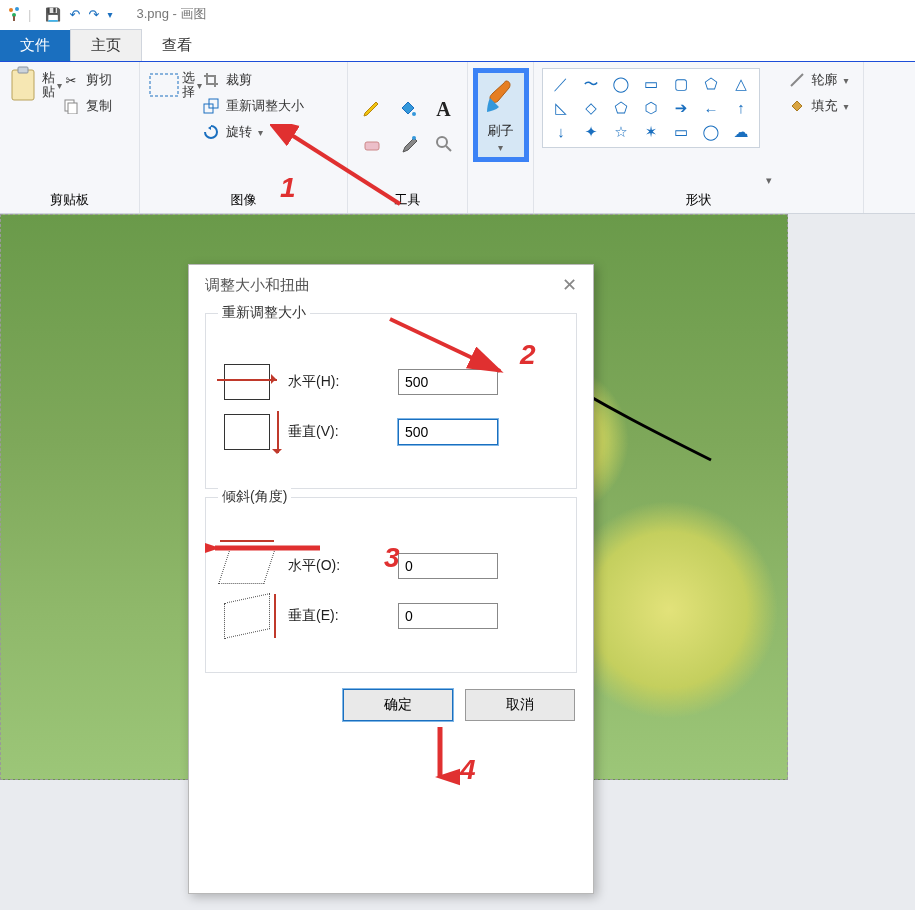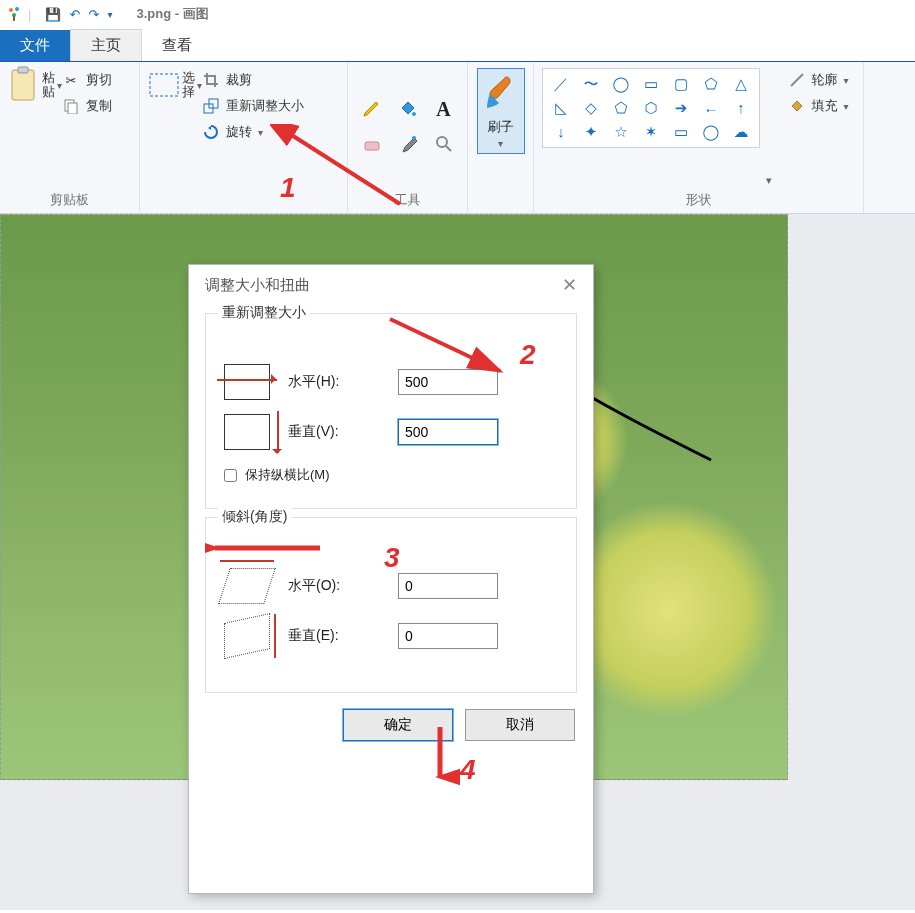--- a/index.html
+++ b/index.html
@@ -3,41 +3,41 @@
 <meta charset="utf-8">
 <style>
   * { box-sizing: border-box; margin: 0; padding: 0; font-family: "Microsoft YaHei", "Segoe UI", sans-serif; }
   body { background: #fff; width: 915px; height: 913px; overflow: hidden; font-size: 13px; color: #222; }
 
   
   .titlebar { display: flex; align-items: center; height: 28px; background: #fff; padding-left: 4px; gap: 4px; }
   .titlebar svg { flex: 0 0 auto; }
   .qat { display: flex; align-items: center; gap: 8px; padding-left: 10px; padding-right: 10px; }
   .qat span { color: #1a6fbf; }
-  .titletext { color: #777; padding-left: 10px; font-weight: bold; }
+  .titletext { color: #777; padding-left: 10px; }
 
   
   .tabs { display: flex; align-items: flex-end; height: 34px; background: #fff; border-bottom: 1px solid #1d4ed8; }
   .tab { padding: 6px 20px; font-size: 15px; color: #333; cursor: default; }
   .tab.active { background: #1a6fbf; color: #fff; }
   .tab.inactive-box { background: #f0f0f0; border: 1px solid #d0d5dd; border-bottom: none; }
 
   
   .ribbon { display: flex; height: 152px; background: #f6f7fa; border-bottom: 1px solid #d0d5dd; }
   .group { display: flex; flex-direction: column; justify-content: space-between; border-right: 1px solid #e0e3e9; padding: 6px 8px 2px 8px; }
   .group-body { display: flex; align-items: flex-start; gap: 6px; flex: 1; }
-  .group-label { text-align: center; color: #737373; font-size: 13px; padding: 4px 0 2px 0; }
+  .group-label { text-align: center; color: #000000; font-size: 13px; padding: 4px 0 2px 0; }
   .bigbtn { display: flex; align-items: center; gap: 2px; width: 44px; text-align: center; line-height: 1.1; font-size: 13px; color: #333; }
   .bigbtn .icon { width: 34px; height: 34px; display: flex; align-items: center; justify-content: center; }
   .smallbtns { display: flex; flex-direction: column; gap: 2px; }
   .smallbtn { display: flex; align-items: center; gap: 6px; height: 24px; padding: 0 4px; color: #333; }
   .smallbtn .icon { width: 18px; height: 18px; display: inline-flex; align-items: center; justify-content: center; }
   .icon svg { display:block; }
   .tools-grid { display: grid; grid-template-columns: repeat(3, 30px); grid-template-rows: repeat(2, 30px); gap: 6px; align-items: center; justify-items: center; }
-  .brush-box { border:1px solid #3b82f6; background:#d6e7f5; padding:4px 6px; display:flex; flex-direction:column; align-items:center; gap:2px; }
+  .brush-box { border:5px solid #3b82f6; background:#d6e7f5; padding:4px 6px; display:flex; flex-direction:column; align-items:center; gap:2px; }
   .shapes-grid { display: grid; grid-template-columns: repeat(7, 28px); grid-auto-rows: 22px; gap: 2px; padding:4px; border:1px solid #cbd3dd; background:#fff; }
   .shapes-grid span { color:#1a6fbf; font-size:15px; text-align:center; line-height:22px; }
 
   
   .canvas-wrap { position: relative; width: 915px; height: 696px; background: #e9ebef; }
   .canvas { position: absolute; left: 0; top: 0; width: 788px; height: 566px; background:
      radial-gradient(circle at 70% 40%, #d9d96a 0%, #c4cf5e 8%, transparent 12%),
      radial-gradient(circle at 85% 70%, #e2e27a 0%, #c4cf5e 10%, transparent 14%),
      radial-gradient(circle at 55% 20%, #dede7a 0%, transparent 10%),
      linear-gradient(180deg, #6a9a4a 0%, #7ea85a 40%, #8fb86a 70%, #9cc678 100%);
@@ -172,20 +172,21 @@
             <svg width="16" height="16">
                 <path d="M8 2a6 6 0 1 1-6 6" fill="none" stroke="#1a6fbf" stroke-width="2"></path>
                 <path d="M8 2l-3 2 3 2z" fill="#1a6fbf"></path>
               </svg>
           </span>
           <span>旋转</span>
           <span style="font-size:10px;color:#666;">▾</span>
         </div>
       </div>
     </div>
+    <div class="group-label">图像</div>
   </div>
 
   <div class="group" style="width:120px;">
     <div class="group-body" style="align-items:center;justify-content:center;">
       <div class="tools-grid">
         <span><svg width="20" height="20">
               <path d="M2 18l3-1 11-11-2-2L3 15z" fill="#f1c40f" stroke="#b8860b"></path>
             </svg></span>
         <span><svg width="20" height="20">
               <path d="M4 10l6-6 6 6-6 6z" fill="#3498db" stroke="#1a6fbf"></path>
@@ -298,24 +299,20 @@
         <label class="lbl">水平(H):</label>
         <input class="valinput" value="500" style="">
       </div>
 
       <div class="row">
         <span class="thumb v"></span>
         <label class="lbl">垂直(V):</label>
         <input class="valinput active" value="500" style="">
       </div>
 
-      <div class="chk-row">
-        <input type="checkbox" style="">
-        <label>保持纵横比(M)</label>
-      </div>
     </div>
 
     <div class="fieldset">
       <span class="fs-legend">倾斜(角度)</span>
 
       <div class="row">
         <span class="skew h"></span>
         <label class="lbl">水平(O):</label>
         <input class="valinput" value="0" style="">
       </div>

